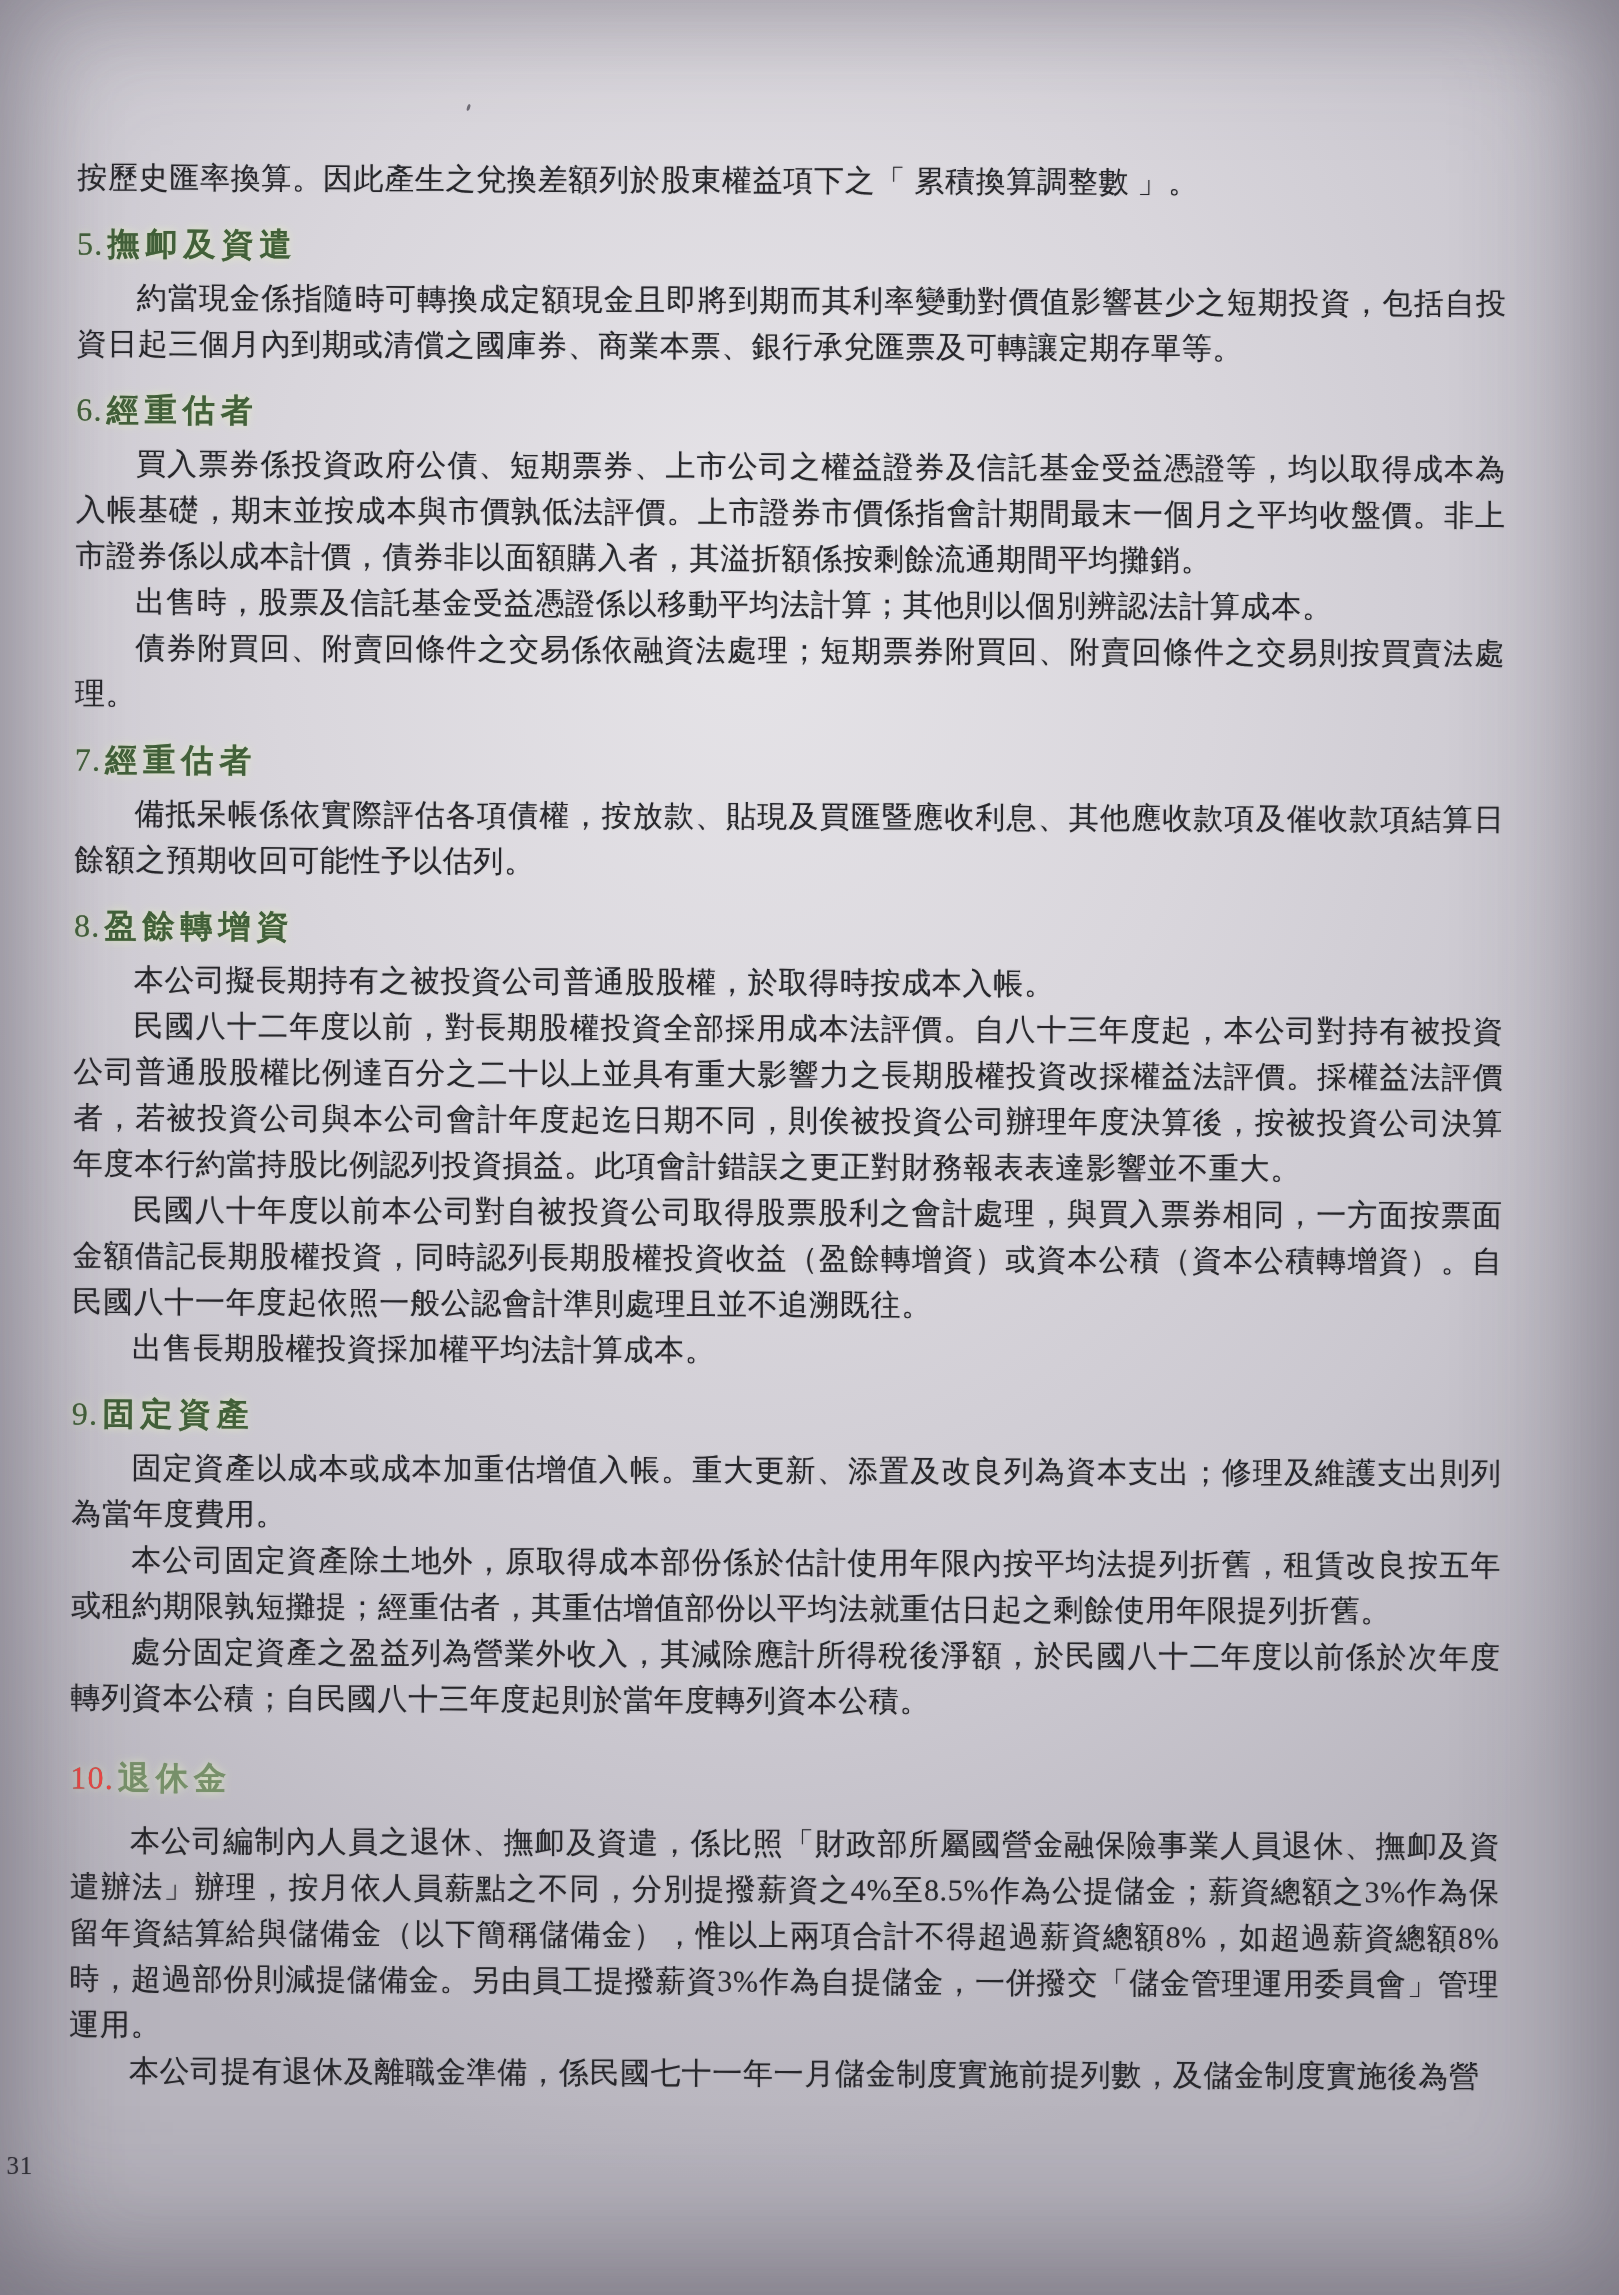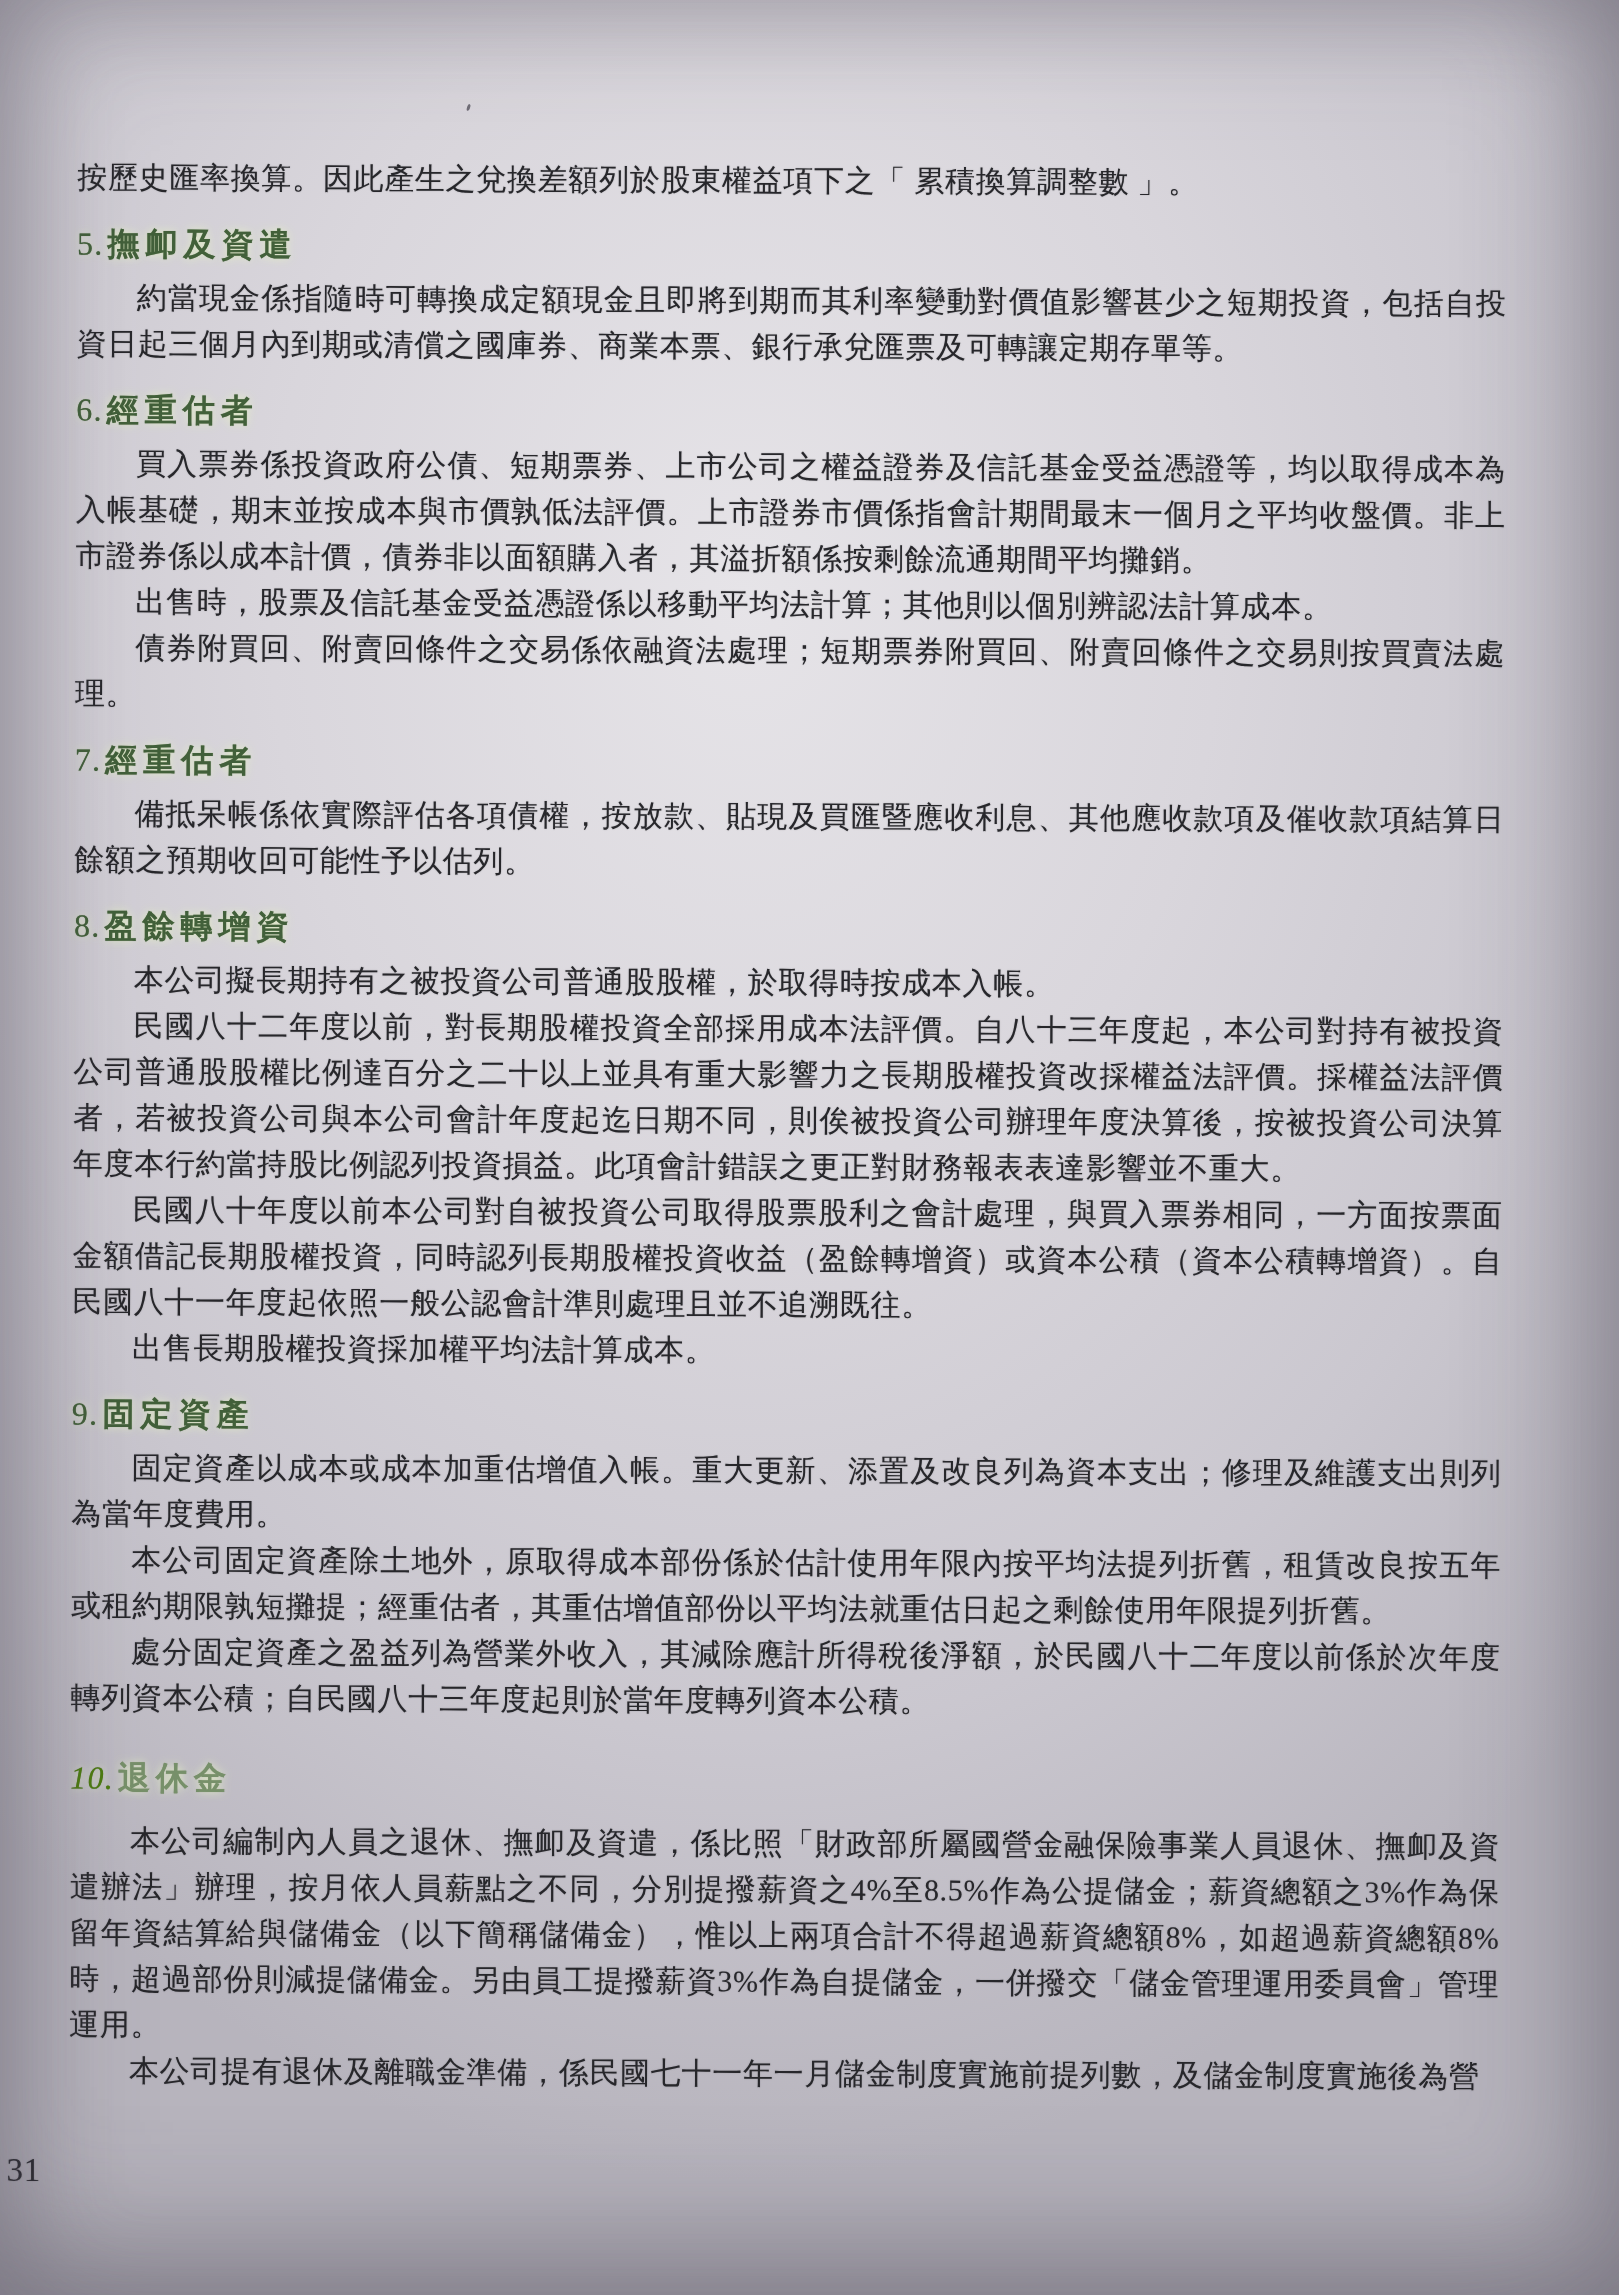--- a/index.html
+++ b/index.html
@@ -38,26 +38,26 @@
     color:#42603a;
     letter-spacing:6px;
     text-shadow:0 0 9.2px rgba(228,240,195,.95), 0 0 0.7px rgba(55,85,45,.85);
   }
   .section-heading .num{
     letter-spacing:1.3px;
     margin-right:4px;
     font-weight:500;
   }
   .section-heading.faded{ color:#77906a; }
-  .section-heading.faded .num{ color:#4d7c0f;font-style:italic; }
+  .section-heading.faded .num{ color:#ef4444; }
   .section-heading.gap-large{ margin-top:34px; margin-bottom:17px; }
   .page-number{
     position:absolute;
     left:6.6px; top:2152px;
-    font-size:33px;
+    font-size:25px;
     color:#1f1f24;
     letter-spacing:0.7px;
     text-shadow:0 0 1.3px rgba(40,40,45,.4);
   }
   .vignette{
     position:absolute;inset:0;pointer-events:none;
     box-shadow:
       inset 0 0 145px rgba(92,88,100,.38),
       inset -40px -59px 125px rgba(82,78,92,.30),
       inset 33px 0 92px rgba(95,92,104,.22);

